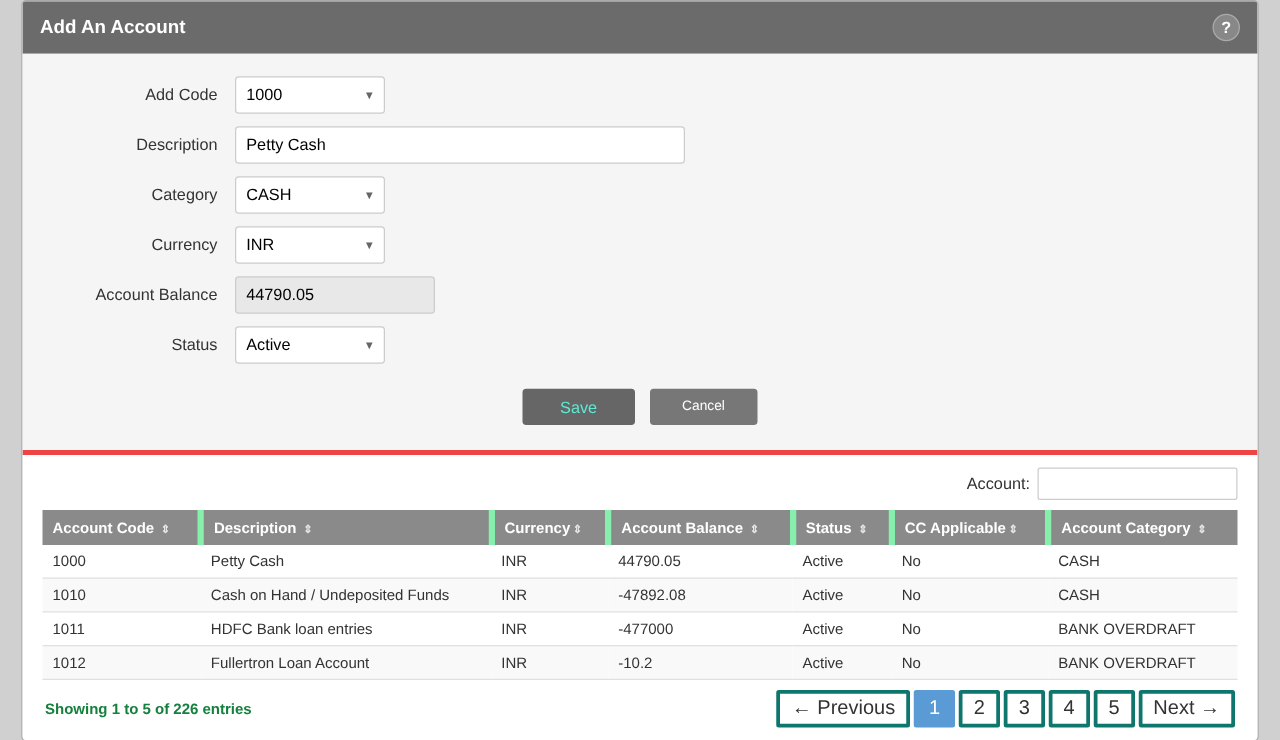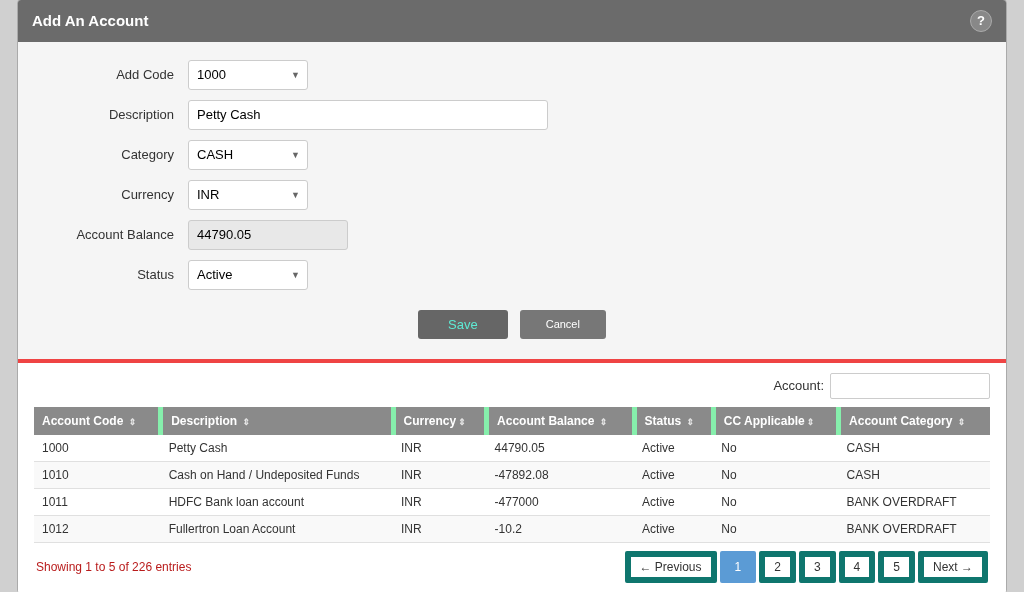--- a/index.html
+++ b/index.html
@@ -182,32 +182,33 @@
     }
     .pagination-bar {
       display: flex;
       justify-content: space-between;
       align-items: center;
       margin-top: 8px;
       padding: 0 2px;
     }
     .showing-text {
       font-size: 12px;
-      color: #b91c1c;
+      color: #15803d;
+      font-weight: bold;
     }
     .pagination {
       display: flex;
       align-items: center;
       gap: 3px;
     }
     .page-btn {
       padding: 3px 9px;
-      border: 6px solid #0f766e;
-      background: #fff;
-      font-size: 12px;
+      border: 3px solid #0f766e;
+      background: #fff;
+      font-size: 16px;
       cursor: pointer;
       border-radius: 2px;
       color: #333;
     }
     .page-btn.active {
       background: #5b9bd5;
       color: #fff;
       border-color: #5b9bd5;
     }
   </style>
@@ -308,21 +309,21 @@
       <td>1010</td>
       <td>Cash on Hand / Undeposited Funds</td>
       <td>INR</td>
       <td>-47892.08</td>
       <td>Active</td>
       <td>No</td>
       <td>CASH</td>
     </tr>
           <tr>
       <td>1011</td>
-      <td>HDFC Bank loan account</td>
+      <td>HDFC Bank loan entries</td>
       <td>INR</td>
       <td>-477000</td>
       <td>Active</td>
       <td>No</td>
       <td>BANK OVERDRAFT</td>
     </tr>
           <tr>
       <td>1012</td>
       <td>Fullertron Loan Account</td>
       <td>INR</td>

